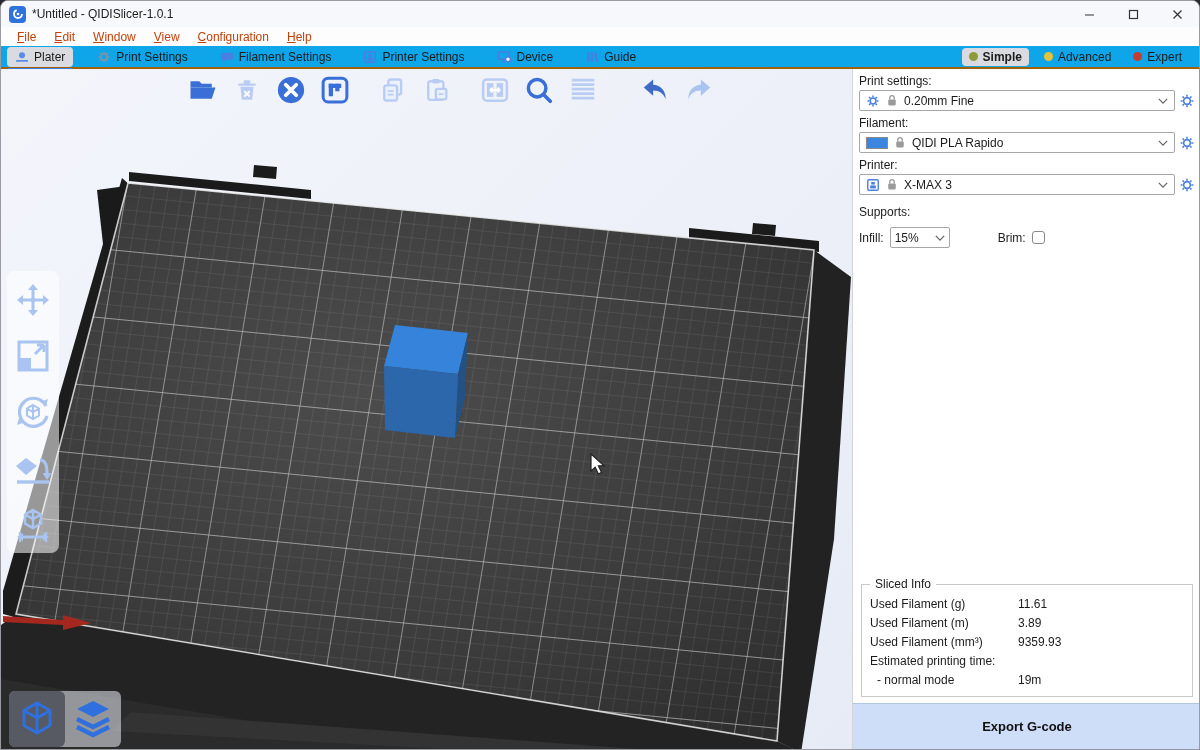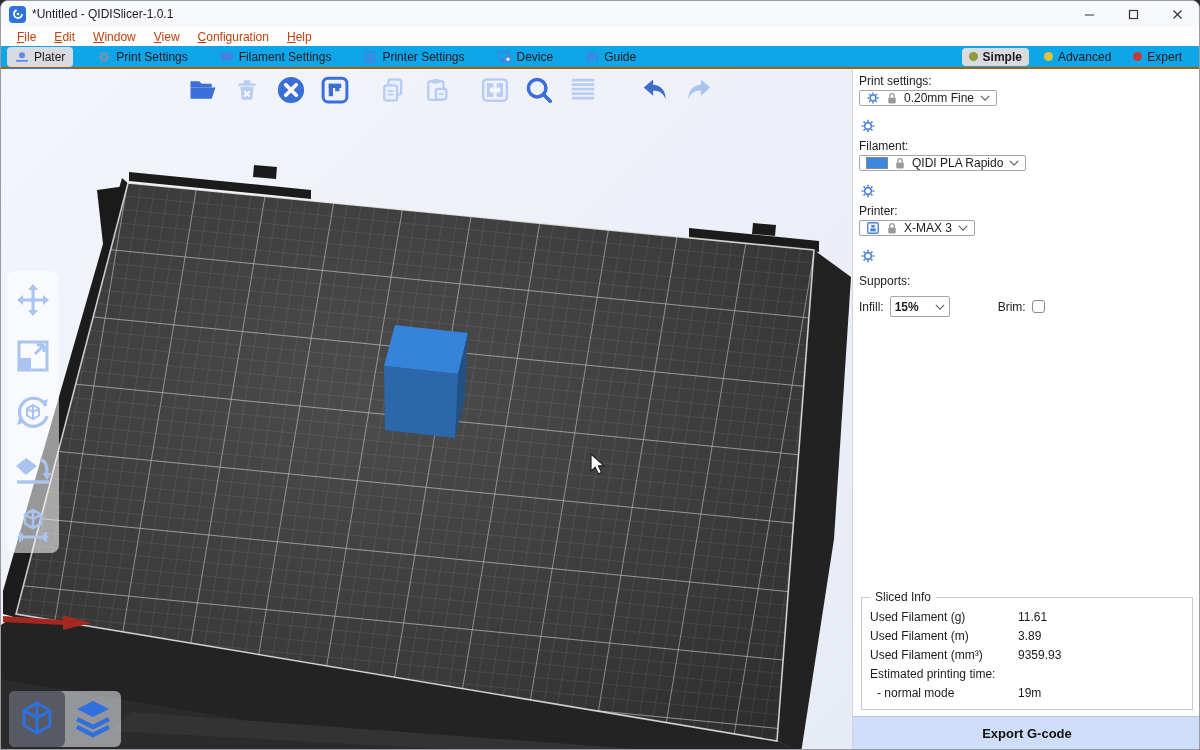--- a/index.html
+++ b/index.html
@@ -54,37 +54,37 @@
 
   
   .view-toggle{position:absolute;left:8px;top:622px;z-index:5;display:flex;background:rgba(235,238,245,.55);border-radius:6px;}
   .vt-btn{width:56px;height:56px;display:flex;align-items:center;justify-content:center;border-radius:6px;}
   .vt-btn.selected{background:rgba(78,82,90,.88);}
 
   
   .sidebar{width:349px;flex:none;background:#fff;border-left:1px solid #d5d5d5;display:flex;flex-direction:column;
            padding:3px 6px 0 6px;font-size:12px;color:#1b1b1b;}
   .group-label{margin:2px 2px 2px 0;}
-  .combo-row{display:flex;align-items:flex-start;gap:11px;margin-bottom:3px;flex-direction:column;}
+  .combo-row{display:flex;align-items:center;gap:3px;margin-bottom:3px;}
   .combo{flex:1;height:21px;border:1px solid #a6a6a6;border-radius:2px;background:#fff;display:flex;
          align-items:center;gap:6px;padding:0 6px;min-width:0;}
   .combo .value{flex:1;white-space:nowrap;overflow:hidden;}
   .swatch{width:22px;height:12px;border:1px solid #8a8a8a;background:#3b87e0;flex:none;}
   .gear-btn{width:17px;height:17px;display:flex;align-items:center;justify-content:center;flex:none;}
   .supports-row{display:flex;align-items:center;gap:6px;margin-top:7px;padding-right:21px;}
   .infill-row{display:flex;align-items:center;gap:6px;margin-top:8px;}
-  .combo.small{flex:none;width:60px;padding:0 4px;font-weight:bold;}
+  .combo.small{flex:none;width:60px;padding:0 4px;}
   .brim-label{margin-left:42px;}
   .checkbox{width:13px;height:13px;border:1px solid #8a8a8a;border-radius:3px;background:#fff;flex:none;}
   .side-spacer{flex:1;}
   .sliced{border:1px solid #c9c9c9;position:relative;margin:0 2px 6px 2px;padding:10px 8px 6px 8px;}
   .sliced-title{position:absolute;top:-8px;left:8px;background:#fff;padding:0 5px;font-weight:normal;}
   .si-row{display:grid;grid-template-columns:148px 1fr;line-height:19px;}
   .si-row.indent .si-label{padding-left:7px;}
-  .export-btn{margin:0 -6px;height:33px;background:#cfdef8;border:none;border-top:1px solid #b3c4e4;
+  .export-btn{margin:0 -6px;height:46px;background:#cfdef8;border:none;border-top:1px solid #b3c4e4;
               font-family:"Liberation Sans",sans-serif;font-size:13px;font-weight:bold;color:#111;flex:none;}
   svg{display:block;}
 </style>
 </head>
 <body>
 
 <div class="window">
 
   <div class="titlebar">
     <span class="app-icon">

